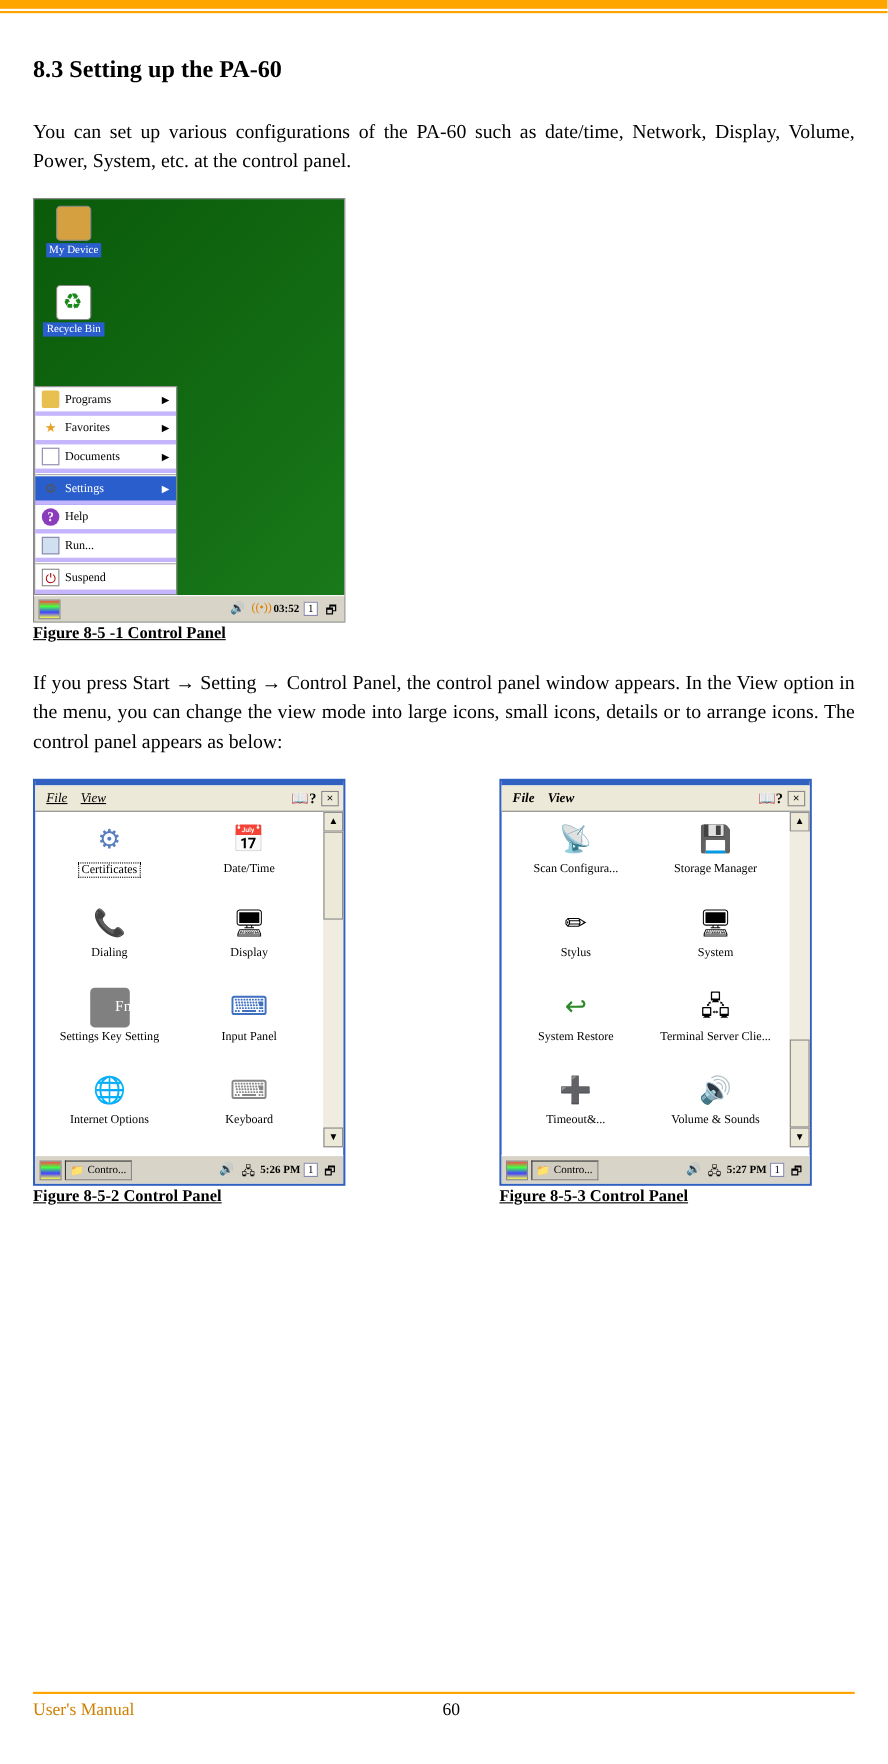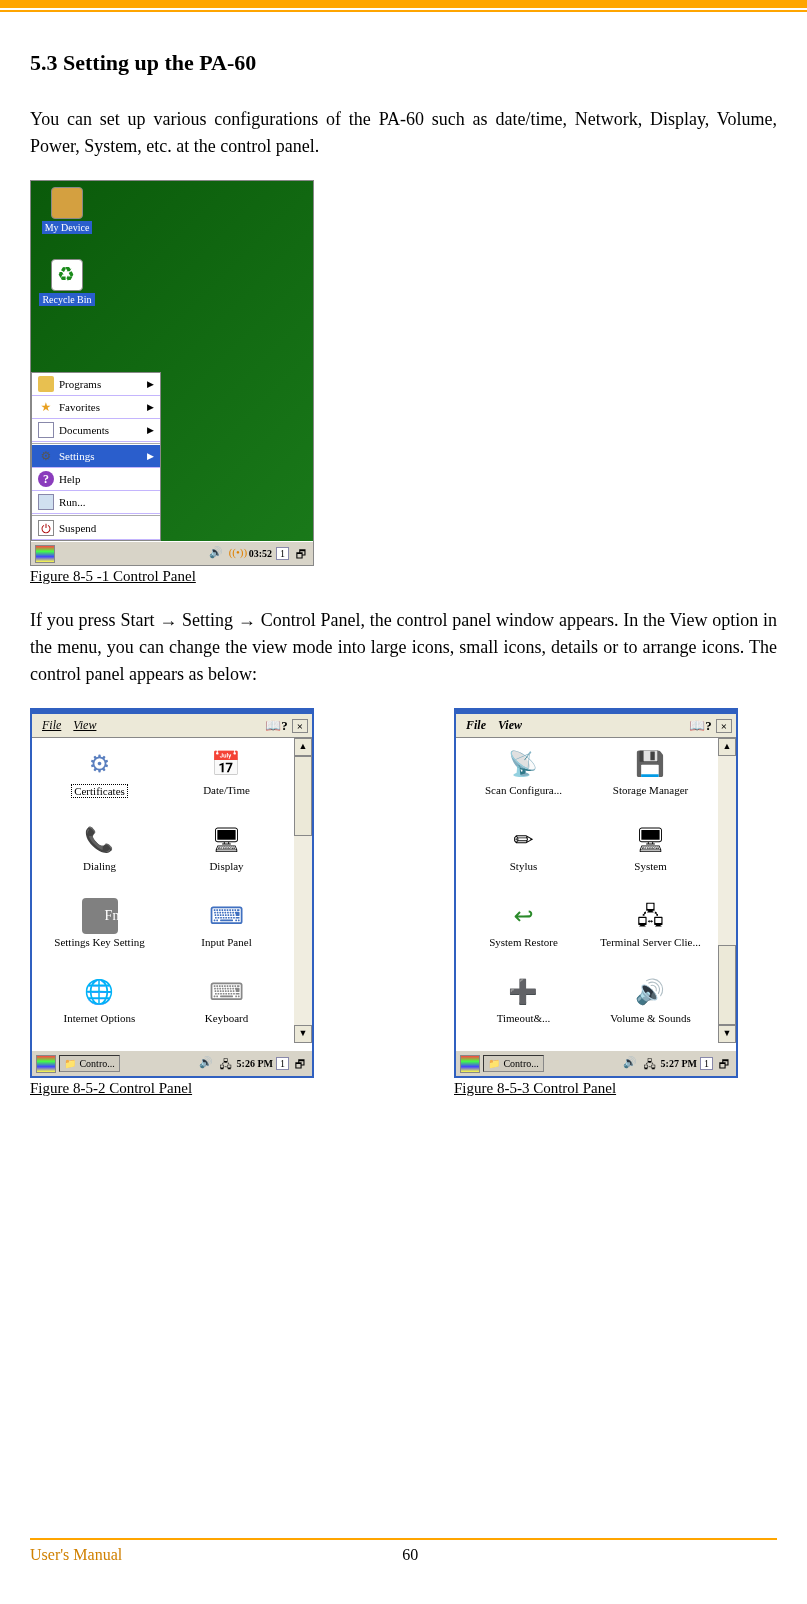--- a/index.html
+++ b/index.html
@@ -25,20 +25,21 @@
       line-height: 1.5;
       text-align: justify;
       margin-bottom: 20px;
     }
     .figure-row { display: flex; gap: 140px; margin-top: 10px; }
     .figure-block { display: flex; flex-direction: column; }
     .caption {
       font-size: 15px;
       text-decoration: underline;
       margin-top: 2px;
+      font-weight: bold;
     }
 
     
     .fig1 {
       width: 284px; height: 386px;
       background: linear-gradient(135deg, #0a5a0a, #1a7a1a);
       position: relative;
       border: 1px solid #888;
     }
     .desktop-icon {
@@ -68,21 +69,21 @@
       left: 0; bottom: 24px;
       width: 130px;
       background: #fff;
       border: 1px solid #888;
       font-size: 11px;
     }
     .start-item {
       display: flex; align-items: center;
       padding: 3px 6px;
       gap: 5px;
-      border-bottom: 1px solid #c4b5fd;
+      border-bottom: 4px solid #c4b5fd;
     }
     .start-item.highlighted { background: #2a5ecc; color: #fff; }
     .start-divider { height: 1px; background: #aaa; margin: 1px 0; }
     .mini-icon { width: 16px; height: 16px; display: inline-block; font-size: 12px; text-align: center; line-height: 16px; }
     .folder-yellow { background: #e8c050; border-radius: 2px; }
     .star-yellow { color: #e8a020; background: transparent; }
     .doc-icon { background: #fff; border: 1px solid #88a; }
     .gear-icon { color: #555; }
     .help-icon { background: #8a3cbc; color: #fff; border-radius: 50%; font-weight: bold; }
     .run-icon { background: #d0e0f0; border: 1px solid #88a; }
@@ -206,21 +207,21 @@
     .footer-page { margin-left: 280px; }
   </style>
 </head>
 <body>
 
 <div class="top-bar-orange"></div>
 <div class="top-bar-thin"></div>
 
 <div class="content">
   <h2 class="section-title">
-    <span>5.3</span>
+    <span>8.3</span>
     <span>Setting up the PA-60</span>
   </h2>
 
   <p class="body-text">You can set up various configurations of the PA-60 such as date/time, Network, Display, Volume, Power, System, etc. at the control panel.</p>
 
   <div class="figure-block">
     <div class="fig1">
       <div class="desktop-icon" style="top:6px;left:6px;">
         <div class="icon-bg mydevice-icon"></div>
         <div class="label-bg">My Device</div>

